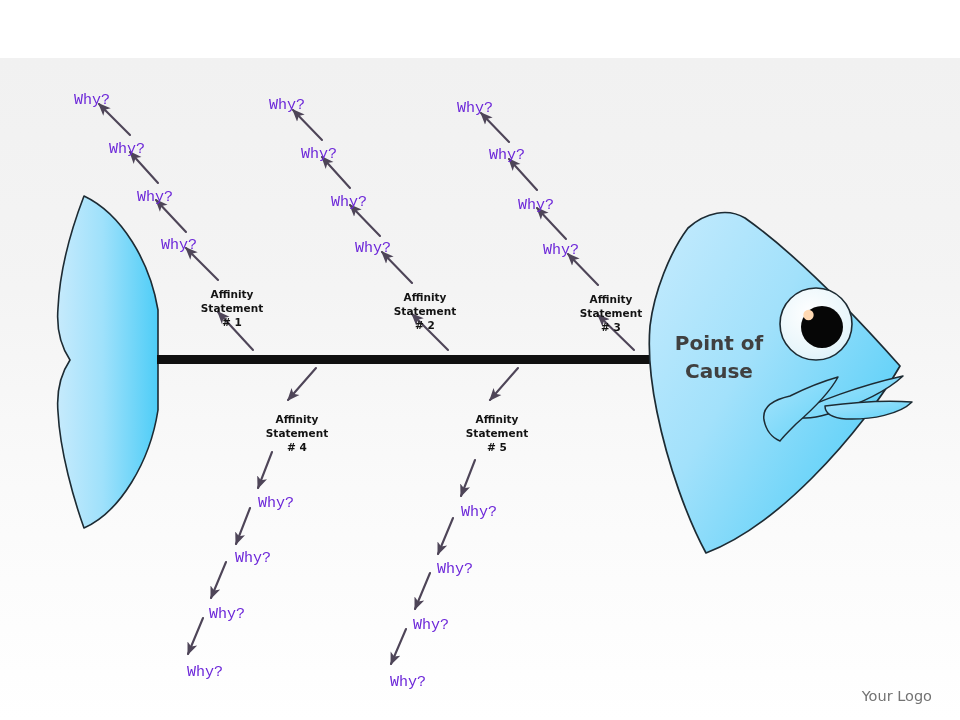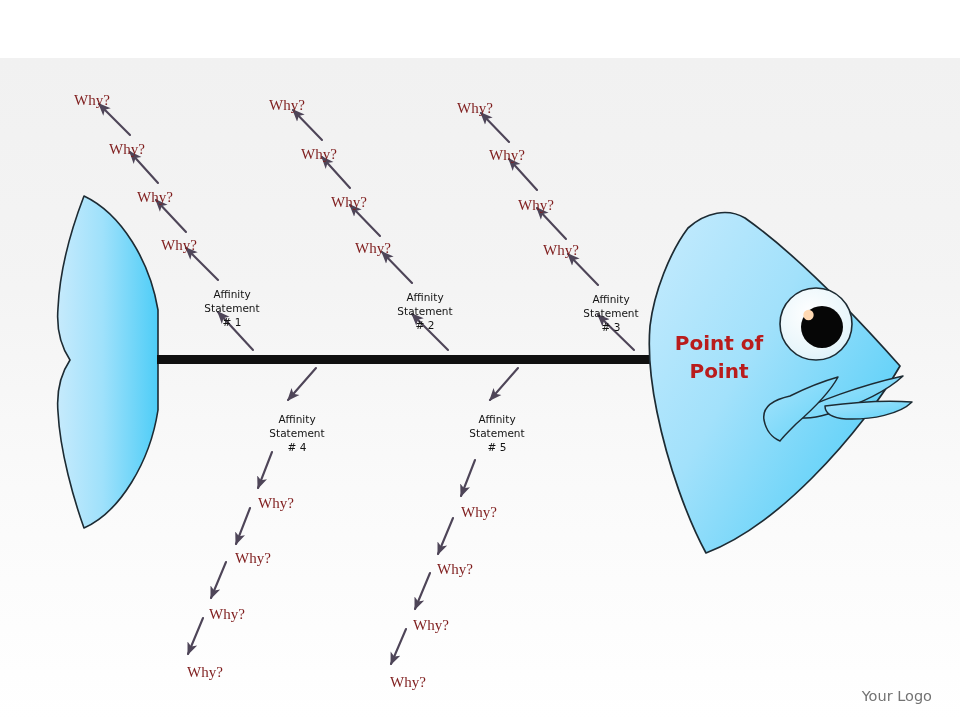--- a/index.html
+++ b/index.html
@@ -66,46 +66,46 @@
   
   #labels {
     position: absolute;
     left: 0; top: 0;
     width: 960px;
     height: 720px;
     z-index: 4;
   }
   .why-label {
     position: absolute;
-    font-family: Liberation Serif, serif;
+    font-family: Liberation Mono, monospace;
     font-size: 15px;
-    color: #7f1d1d;
+    color: #6d28d9;
     white-space: nowrap;
     line-height: 1;
   }
   .affinity-label {
     position: absolute;
     font-family: "DejaVu Sans", "Liberation Sans", sans-serif;
     font-size: 10.5px;
     color: #131313;
     text-align: center;
     line-height: 1.32;
     white-space: nowrap;
   }
-  .affinity-label span { display: block; }
+  .affinity-label span { display: block; font-weight: bold; }
 
   #point-of-cause {
     position: absolute;
     left: 660px;
     top: 330px;
     width: 118px;
     font-family: "DejaVu Sans", "Liberation Sans", sans-serif;
     font-size: 20px;
     font-weight: bold;
-    color: #b91c1c;
+    color: #404040;
     text-align: center;
     line-height: 1.38;
     z-index: 5;
   }
   #point-of-cause span { display: block; }
 
   #your-logo {
     position: absolute;
     right: 28px;
     bottom: 16px;
@@ -278,18 +278,18 @@
         <span># 5</span>
       </div>
       <div class="why-label" style="left: 461px; top: 505px;">Why?</div>
       <div class="why-label" style="left: 437px; top: 562px;">Why?</div>
       <div class="why-label" style="left: 413px; top: 618px;">Why?</div>
       <div class="why-label" style="left: 390px; top: 675px;">Why?</div>
     </div>
 
   <div id="point-of-cause">
     <span>Point of</span>
-    <span>Point</span>
+    <span>Cause</span>
   </div>
 
   <div id="your-logo">Your Logo</div>
 
 </div>
 
 </body></html>

